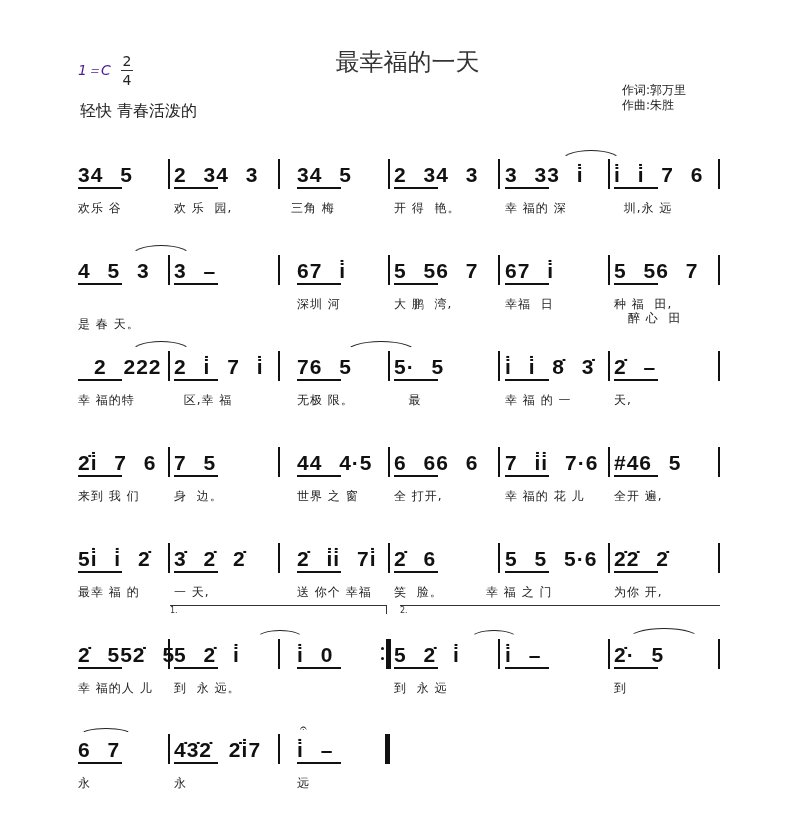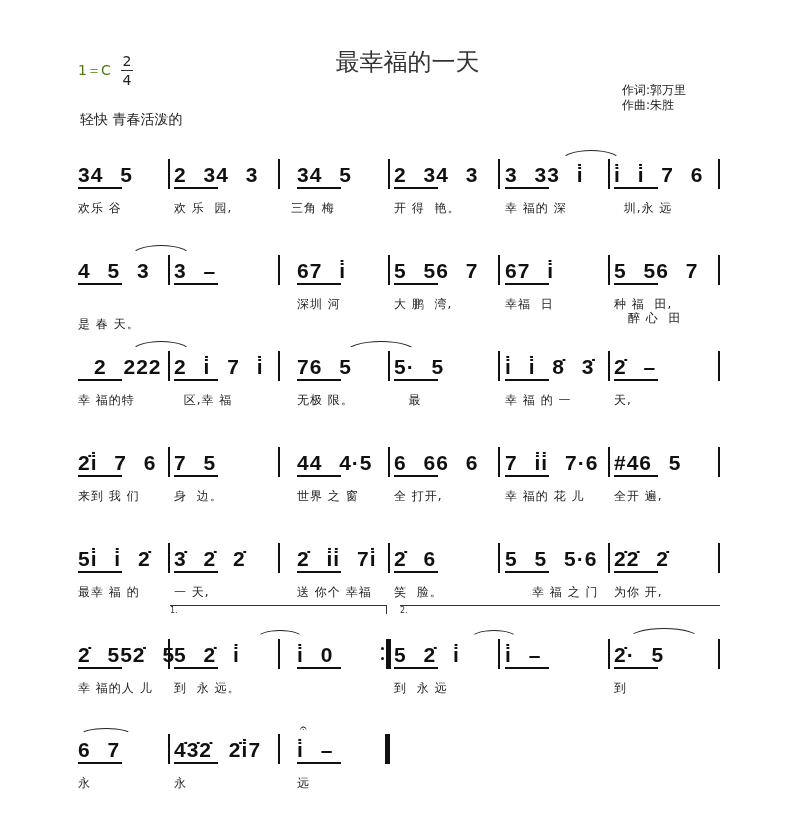--- a/index.html
+++ b/index.html
@@ -1,22 +1,22 @@
 <!DOCTYPE html>
 <html><head>
 <meta charset="utf-8">
 <style>
   html, body { margin: 0; padding: 0; background: #ffffff; }
   body { width: 793px; height: 835px; position: relative; overflow: hidden; font-family: "DejaVu Sans", sans-serif; color: #111; }
   .abs { position: absolute; }
   .title { left: 0; width: 815px; top: 46px; text-align: center; font-size: 24px; color: #333; font-family: "DejaVu Sans", sans-serif; }
-  .key { left: 78px; top: 62px; font-size: 14px; color: #4d7c0f; }
+  .key { left: 78px; top: 62px; font-size: 14px; color: #4c1d95; font-style: italic; }
   .ts { left: 120px; top: 52px; font-size: 14px; color: #222; text-align: center; width: 14px; line-height: 18px; }
   .ts .bar { display: block; border-top: 1px solid #333; width: 12px; margin: 0 auto; }
-  .tempo { left: 80px; top: 111px; font-size: 14px; color: #222; }
+  .tempo { left: 80px; top: 101px; font-size: 16px; color: #222; }
   .credits { left: 622px; top: 83px; font-size: 12px; color: #222; line-height: 15px; }
   .barline { position: absolute; width: 2px; background: #111; }
   .dbl { position: absolute; width: 5px; border-left: 2px solid #111; border-right: 3px solid #111; box-sizing: border-box; }
   .note { position: absolute; font-family: "Liberation Sans", sans-serif; font-weight: bold; font-size: 21px; line-height: 24px; color: #111; }
   .lyric { position: absolute; font-size: 12px; color: #222; white-space: pre; letter-spacing: 1px; }
   .ul { position: absolute; height: 1.5px; background: #111; }
   .arc { position: absolute; border: 1.3px solid #222; border-color: #222 transparent transparent transparent; border-radius: 50%; }
   .volta { position: absolute; border-top: 1px solid #333; height: 8px; font-size: 8px; color: #333; }
   .dot { position: absolute; width: 3px; height: 3px; background: #111; border-radius: 50%; }
 </style>
@@ -147,21 +147,21 @@
     <div class="ul" style="left: 174px; top: 571px; width: 44px;"></div>
     <div class="lyric" style="left: 174px; top: 584px;">一 天,</div>
     <div class="note" style="left: 297px; top: 547px; letter-spacing: 1px; word-spacing: 10px;">2̇ i̇i̇ 7i̇</div>
     <div class="ul" style="left: 297px; top: 571px; width: 44px;"></div>
     <div class="lyric" style="left: 297px; top: 584px;">送 你个 幸福</div>
     <div class="note" style="left: 394px; top: 547px; letter-spacing: 1px; word-spacing: 10px;">2̇ 6</div>
     <div class="ul" style="left: 394px; top: 571px; width: 44px;"></div>
     <div class="lyric" style="left: 394px; top: 584px;">笑  脸。</div>
     <div class="note" style="left: 505px; top: 547px; letter-spacing: 1px; word-spacing: 10px;">5 5 5·6</div>
     <div class="ul" style="left: 505px; top: 571px; width: 44px;"></div>
-    <div class="lyric" style="left: 532px; top: 584px;">幸 福 之 门</div>
+    <div class="lyric" style="left: 486px; top: 584px;">幸 福 之 门</div>
     <div class="note" style="left: 614px; top: 547px; letter-spacing: 1px; word-spacing: 10px;">2̇2̇ 2̇</div>
     <div class="ul" style="left: 614px; top: 571px; width: 44px;"></div>
     <div class="lyric" style="left: 614px; top: 584px;">为你 开,</div>
     <div class="barline" style="left: 168px; top: 639px; height: 30px;"></div>
     <div class="barline" style="left: 278px; top: 639px; height: 30px;"></div>
     <div class="barline" style="left: 388px; top: 639px; height: 30px;"></div>
     <div class="barline" style="left: 498px; top: 639px; height: 30px;"></div>
     <div class="barline" style="left: 608px; top: 639px; height: 30px;"></div>
     <div class="barline" style="left: 718px; top: 639px; height: 30px;"></div>
     <div class="dbl" style="left: 386px; top: 639px; height: 30px;"></div>

